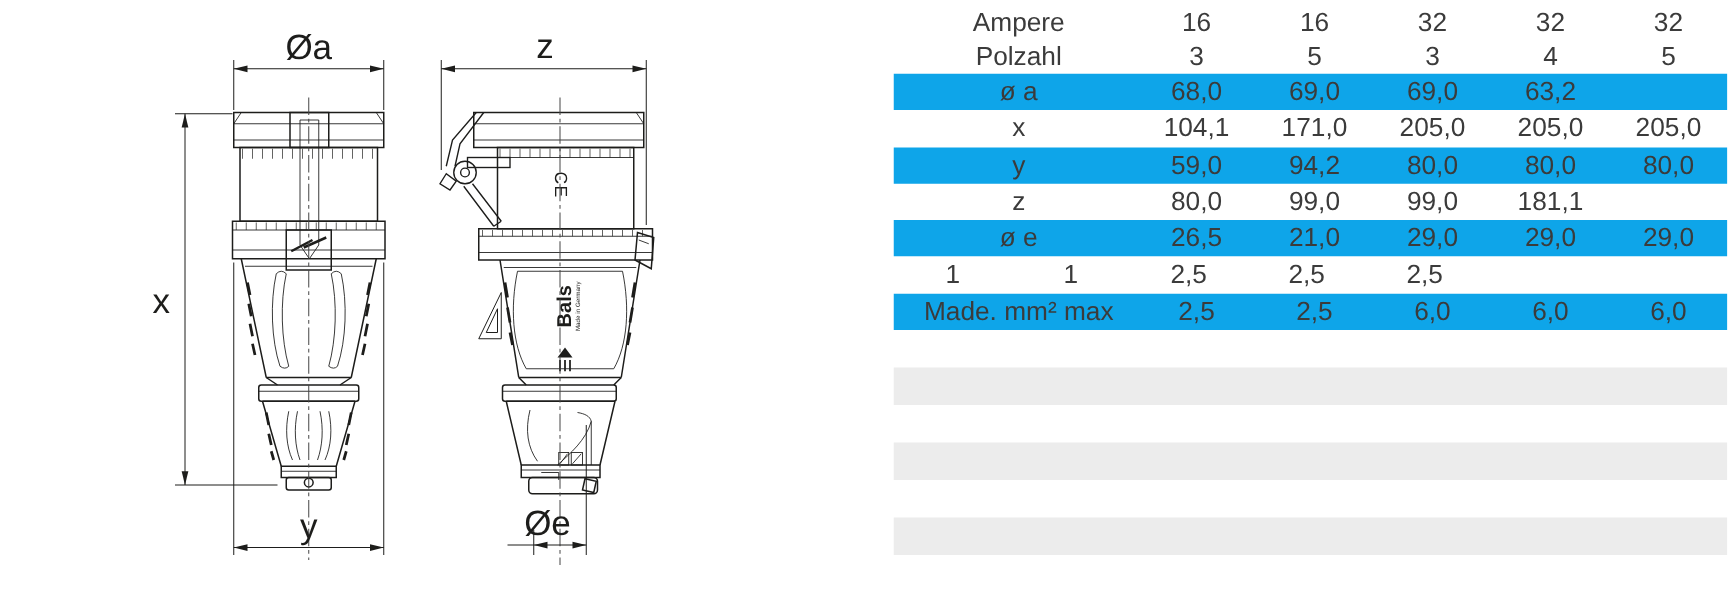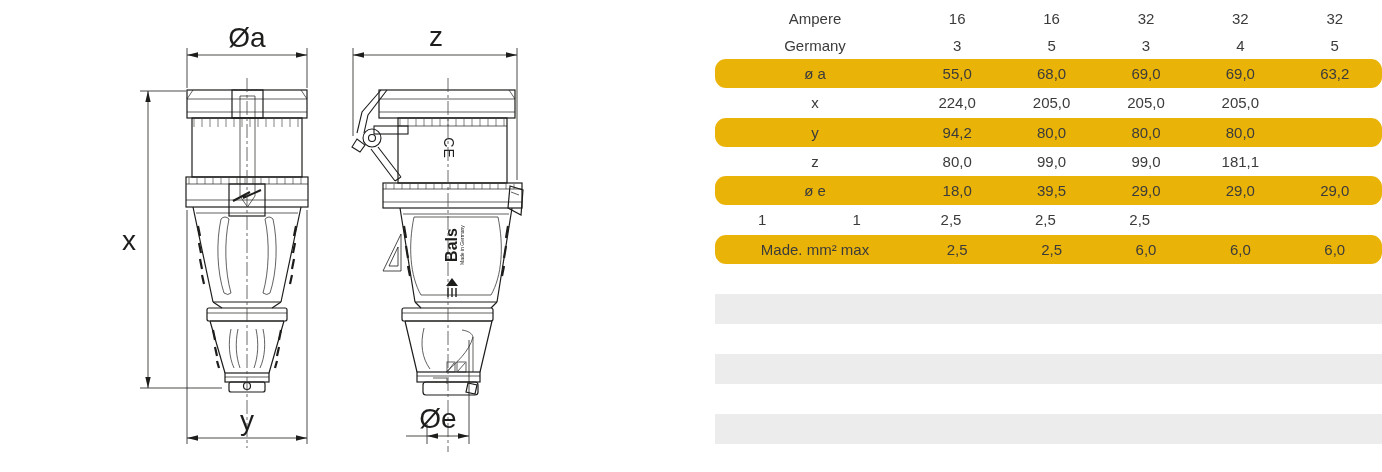--- a/index.html
+++ b/index.html
@@ -4,24 +4,24 @@
 <style>
   html,body{margin:0;padding:0;background:#fff;}
   body{width:1382px;height:472px;font-family:"Liberation Sans",sans-serif;}
   .canvas{position:relative;width:1382px;height:472px;background:#fff;overflow:hidden;}
   svg.drawing{position:absolute;left:0;top:0;}
   .dimtxt{font-family:"Liberation Sans",sans-serif;font-size:28px;fill:#1d1d1b;}
   .cetxt{font-family:"Liberation Sans",sans-serif;font-size:14px;fill:#1d1d1b;letter-spacing:1px;}
   .brandtxt{font-family:"Liberation Sans",sans-serif;font-size:16px;font-weight:bold;fill:#1d1d1b;}
   .brandsub{font-family:"Liberation Sans",sans-serif;font-size:5px;fill:#1d1d1b;}
   .spec-table{position:absolute;left:715px;top:0;width:667px;padding-top:5px;
-              color:#3b3b3b;font-size:15px;}
+              color:#3b3b3b;font-size:21px;}
   .trow{display:flex;height:29.3px;line-height:29.3px;}
   .trow.thead{height:27px;line-height:27px;}
-  .trow.striped{background:#eab308;border-radius:11px;}
+  .trow.striped{background:#0ea5e9;}
   .tcell{width:94.4px;text-align:center;white-space:nowrap;}
   .tcell.tlabel{width:190px;margin-left:5px;}
   .filler-gap{height:30px;}
   .filler-band{height:30px;background:#ececec;}
 </style>
 </head>
 <body>
 
 <div class="canvas">
 
@@ -161,60 +161,61 @@
   <div class="spec-table">
       <div class="trow thead">
         <div class="tcell tlabel">Ampere</div>
         <div class="tcell">16</div>
         <div class="tcell">16</div>
         <div class="tcell">32</div>
         <div class="tcell">32</div>
         <div class="tcell">32</div>
       </div>
       <div class="trow thead">
-        <div class="tcell tlabel">Germany</div>
+        <div class="tcell tlabel">Polzahl</div>
         <div class="tcell">3</div>
         <div class="tcell">5</div>
         <div class="tcell">3</div>
         <div class="tcell">4</div>
         <div class="tcell">5</div>
       </div>
       <div class="trow striped">
         <div class="tcell tlabel">ø a</div>
-        <div class="tcell">55,0</div>
         <div class="tcell">68,0</div>
         <div class="tcell">69,0</div>
         <div class="tcell">69,0</div>
         <div class="tcell">63,2</div>
       </div>
       <div class="trow">
         <div class="tcell tlabel">x</div>
-        <div class="tcell">224,0</div>
+        <div class="tcell">104,1</div>
+        <div class="tcell">171,0</div>
         <div class="tcell">205,0</div>
         <div class="tcell">205,0</div>
         <div class="tcell">205,0</div>
       </div>
       <div class="trow striped">
         <div class="tcell tlabel">y</div>
+        <div class="tcell">59,0</div>
         <div class="tcell">94,2</div>
         <div class="tcell">80,0</div>
         <div class="tcell">80,0</div>
         <div class="tcell">80,0</div>
       </div>
       <div class="trow">
         <div class="tcell tlabel">z</div>
         <div class="tcell">80,0</div>
         <div class="tcell">99,0</div>
         <div class="tcell">99,0</div>
         <div class="tcell">181,1</div>
       </div>
       <div class="trow striped">
         <div class="tcell tlabel">ø e</div>
-        <div class="tcell">18,0</div>
-        <div class="tcell">39,5</div>
+        <div class="tcell">26,5</div>
+        <div class="tcell">21,0</div>
         <div class="tcell">29,0</div>
         <div class="tcell">29,0</div>
         <div class="tcell">29,0</div>
       </div>
       <div class="trow">
         <div class="tcell">1</div>
         <div class="tcell">1</div>
         <div class="tcell">2,5</div>
         <div class="tcell">2,5</div>
         <div class="tcell">2,5</div>

